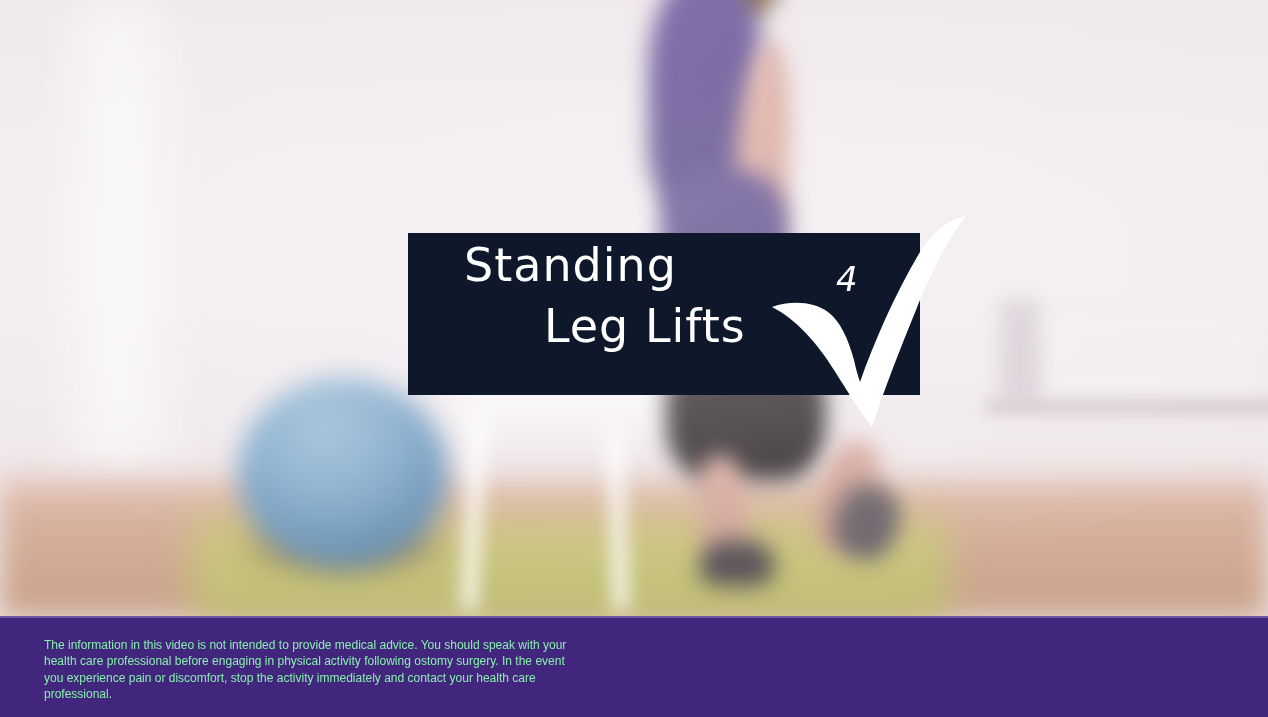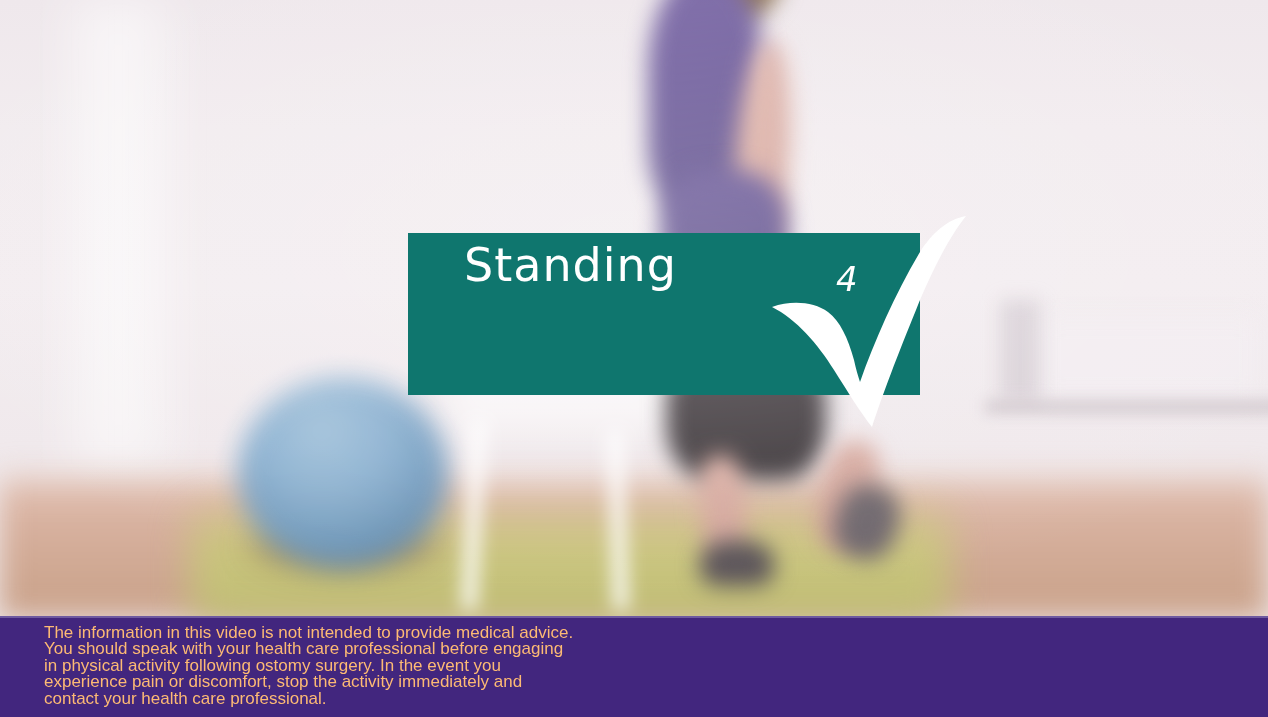--- a/index.html
+++ b/index.html
@@ -196,21 +196,21 @@
     pointer-events: none;
   }
 
   
   .title-card {
     position: absolute;
     left: 408px;
     top: 233px;
     width: 512px;
     height: 162px;
-    background: #0f766e;
+    background: #0f172a;
   }
   .title-lines {
     position: absolute;
     left: 28px;
     top: 2px;
     color: #FFFFFF;
     font-family: "DejaVu Sans", sans-serif;
     font-size: 46px;
     line-height: 61px;
     letter-spacing: 1px;
@@ -247,24 +247,24 @@
     left: 0;
     right: 0;
     top: 616px;
     height: 101px;
     background: #42267E;
     border-top: 2px solid #6E5AA0;
   }
   .footer-disclaimer {
     position: absolute;
     left: 44px;
-    top: 7px;
+    top: 19px;
     width: 530px;
-    color: #fdba74;
-    font-size: 17px;
+    color: #86efac;
+    font-size: 12px;
     line-height: 16.4px;
   }
   .footer-phase {
     position: absolute;
     right: 36px;
     top: 12px;
     color: #FFFFFF;
     font-size: 28px;
     line-height: 36px;
     white-space: nowrap;
@@ -304,20 +304,21 @@
     <div class="person person-leg-back"></div>
     <div class="person person-shoe-front"></div>
     <div class="person person-shoe-back"></div>
 
     <div class="bg-haze"></div>
   </div>
 
   <div class="title-card">
     <div class="title-lines">
       <span class="title-line-1">Standing</span>
+      <span class="title-line-2">Leg Lifts</span>
     </div>
   </div>
 
   <div class="step-number">4</div>
 
   <div class="check-wrap">
     <svg viewBox="0 0 205 215" width="205" height="215" aria-hidden="true">
       <path d="M2 93
                C 22 86, 44 88, 58 98
                C 70 107, 78 124, 84 146

